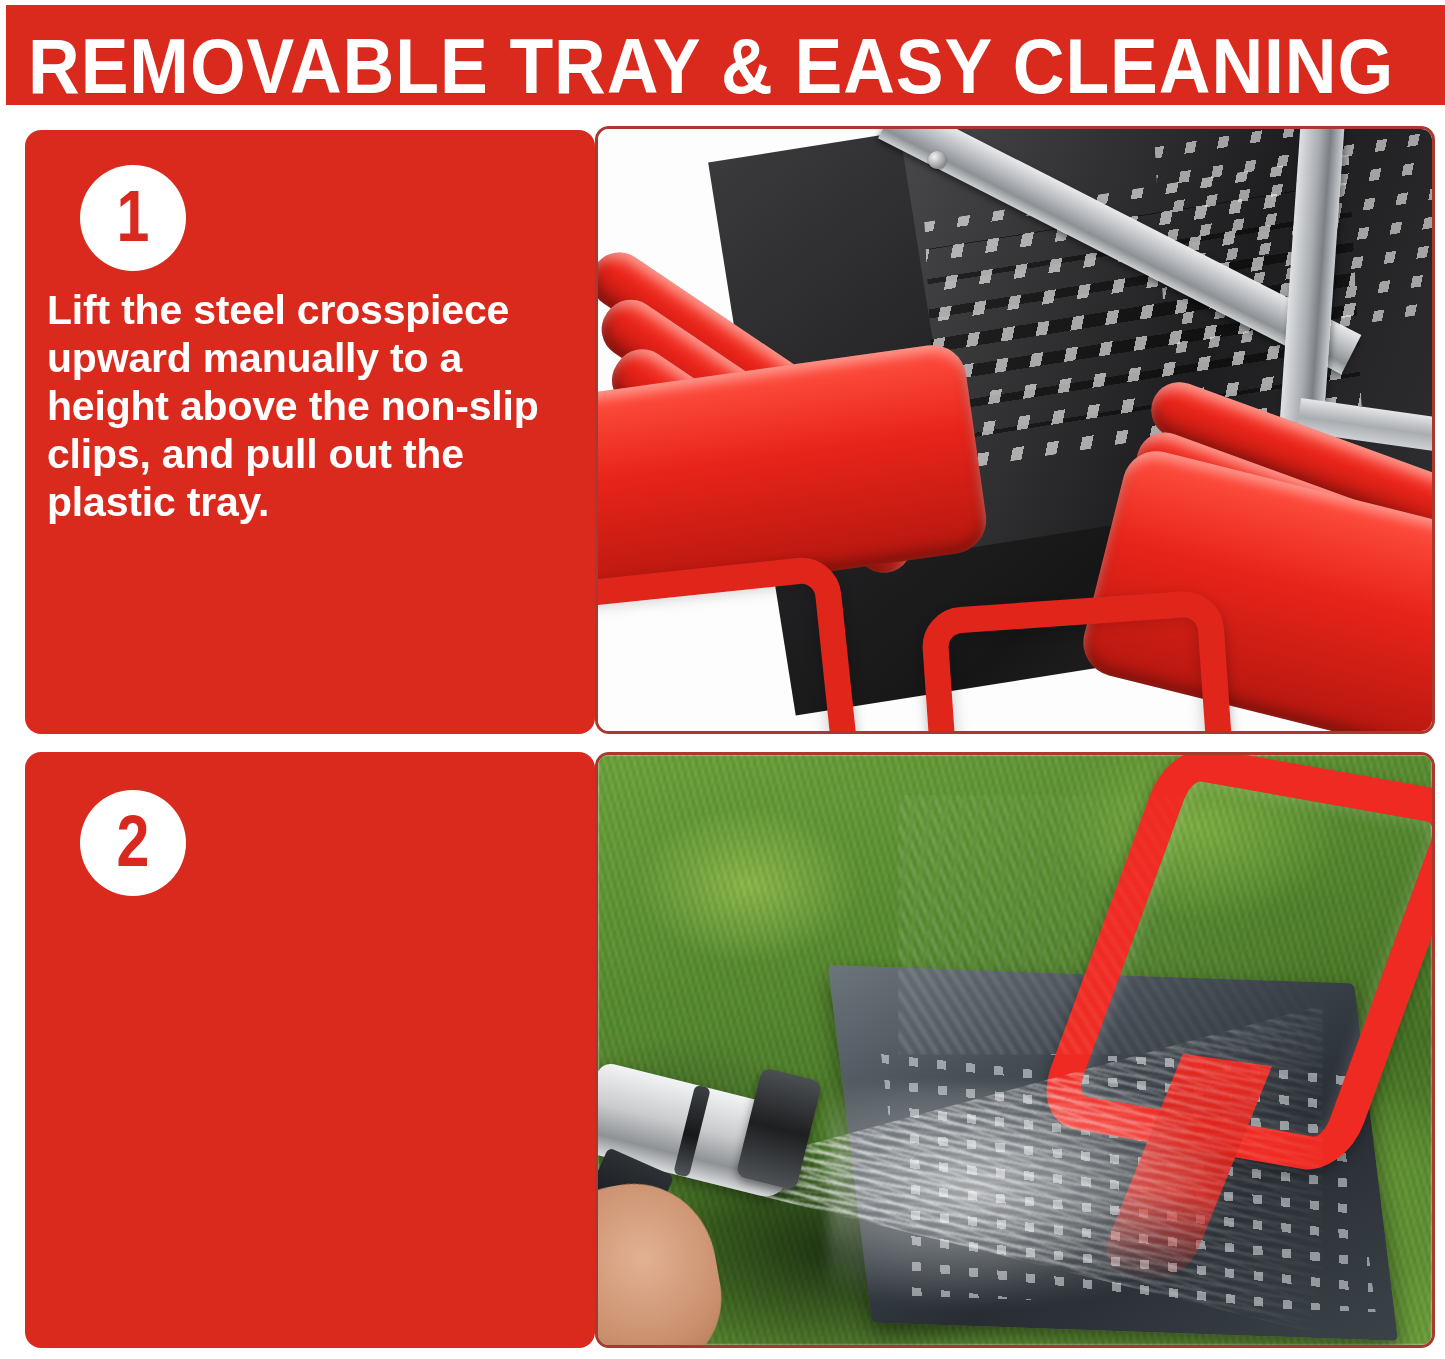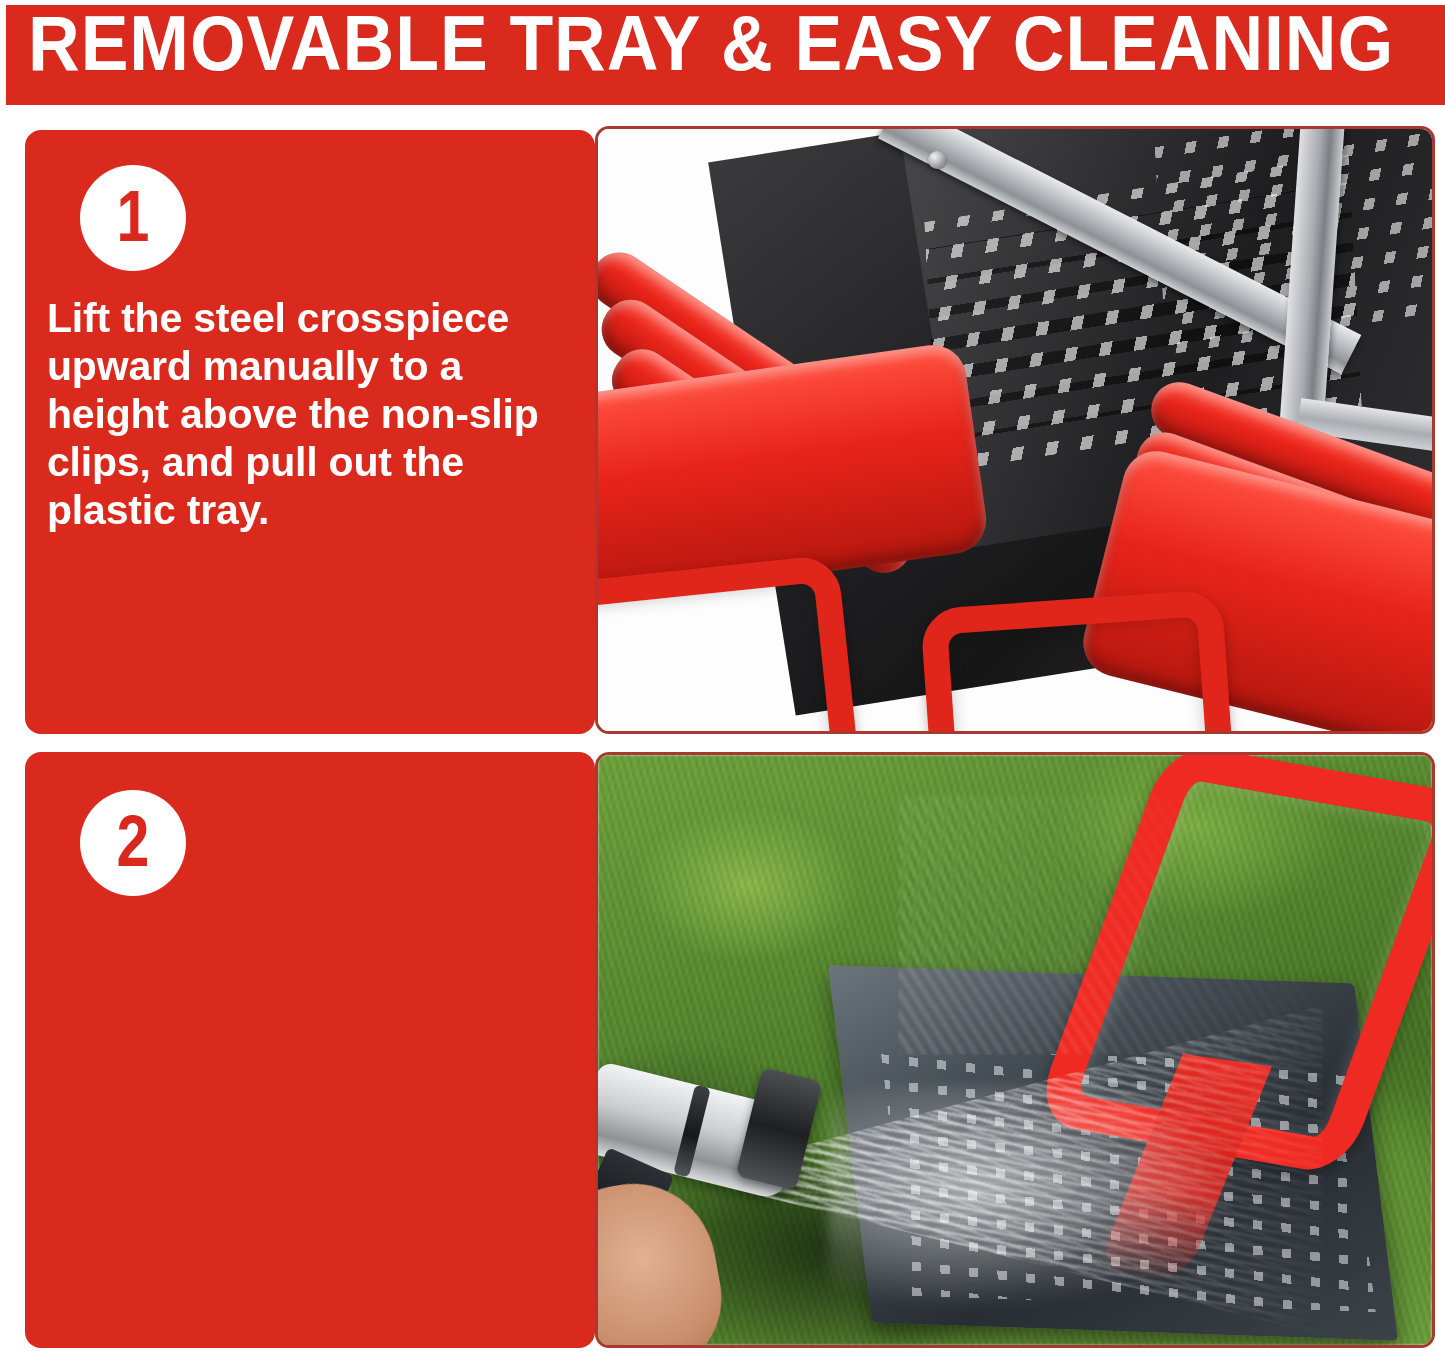--- a/index.html
+++ b/index.html
@@ -10,21 +10,21 @@
     overflow:hidden;
     position:relative;
   }
 
   
   .header-bar{
     position:absolute;
     left:6px; top:5px;
     width:1439px; height:100px;
     background:#da2a1e;
-    display:flex; align-items:flex-start;
+    display:flex; align-items:flex-end;
   }
   .header-title{
     color:#ffffff;
     font-family:"Liberation Sans", sans-serif;
     font-weight:bold;
     font-size:77px;
     line-height:77px;
     letter-spacing:1px;
     transform:scaleX(0.93);
     transform-origin:left center;
@@ -66,21 +66,21 @@
     position:absolute;
     left:22px;
     width:540px;
     color:#ffffff;
     font-family:"Liberation Sans", sans-serif;
     font-weight:bold;
     font-size:41px;
     line-height:48px;
     letter-spacing:-0.2px;
   }
-  .panel1 .step-text{ top:164px; }
+  .panel1 .step-text{ top:156px; }
   .panel2 .step-text{ top:182px; }
 
   
   .photo{
     position:absolute;
     border:3px solid #a8392f;
     border-radius:14px;
     overflow:hidden;
     box-sizing:border-box;
     background:#ffffff;

